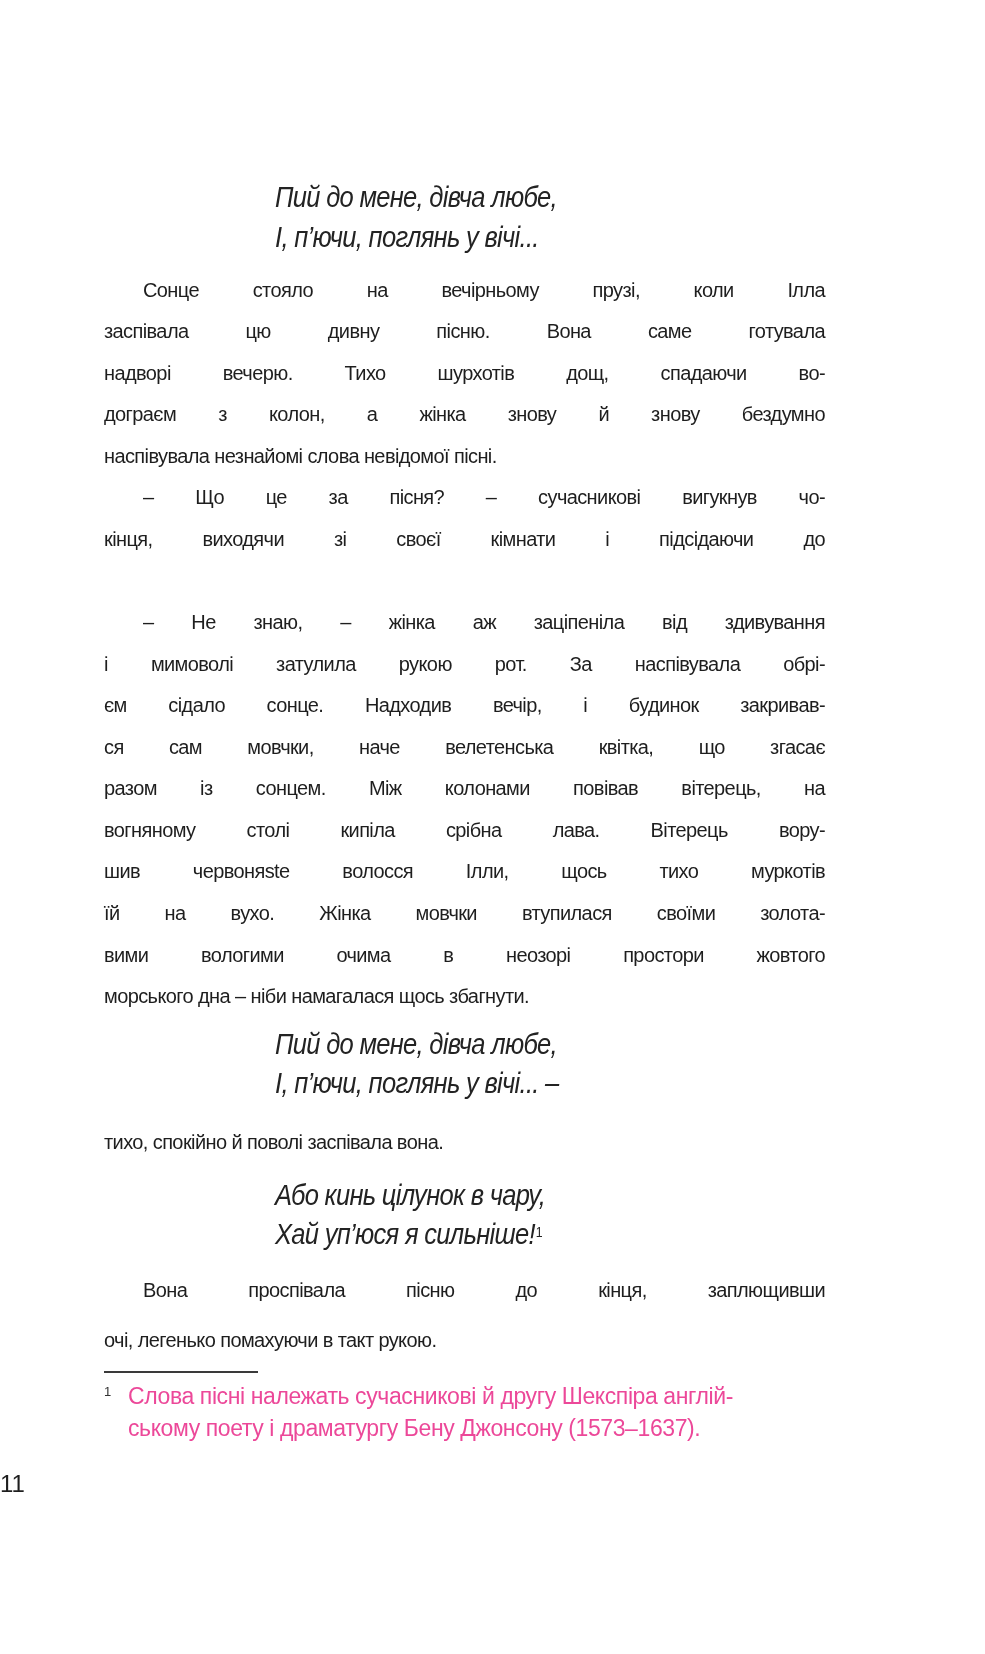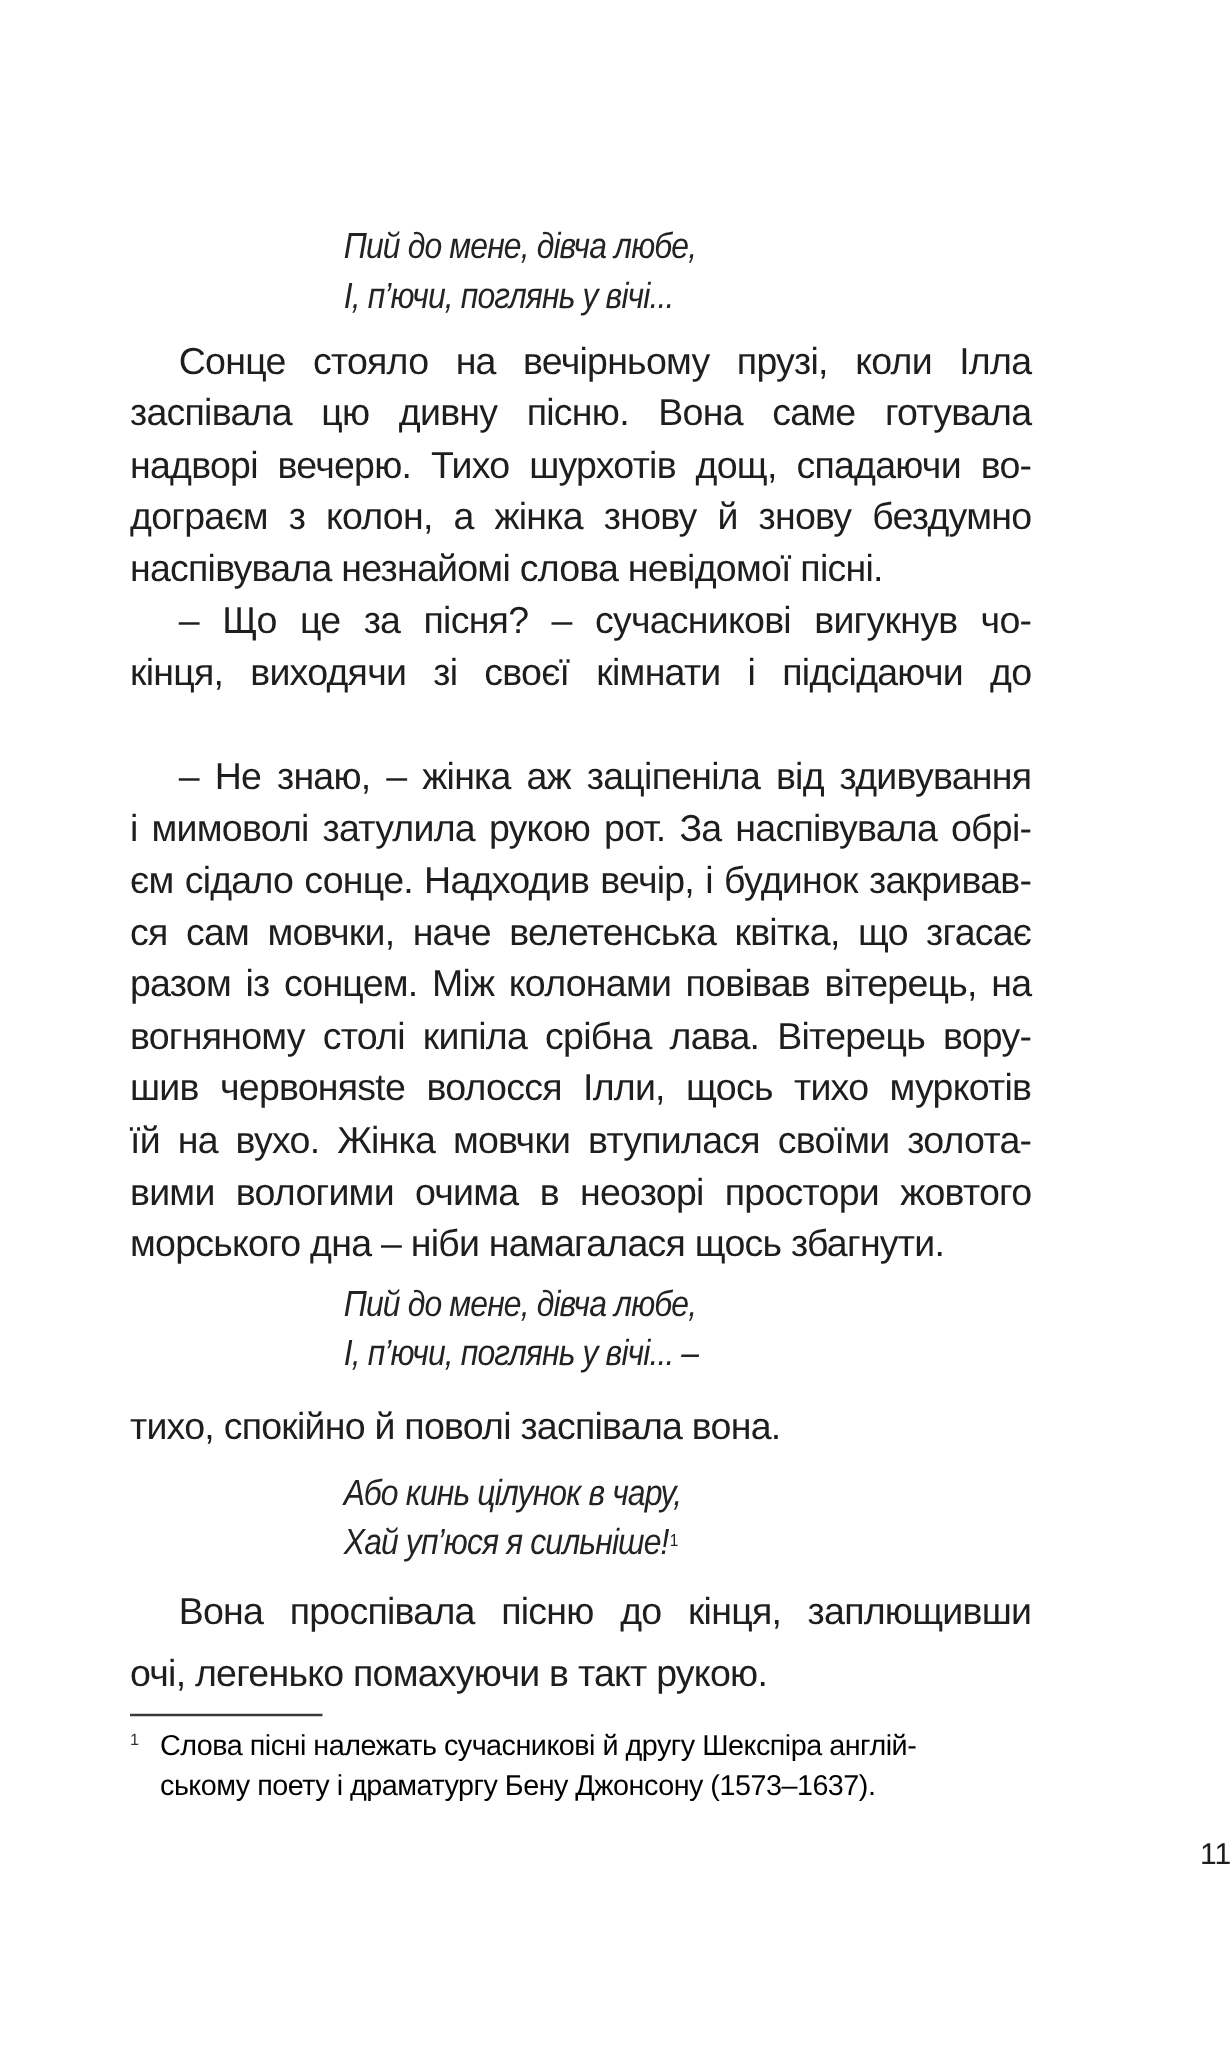--- a/index.html
+++ b/index.html
@@ -19,21 +19,21 @@
       position: absolute;
       left: 0; top: 0;
       width: 985px;
       height: 1654px;
     }
     .line {
       position: absolute;
       left: 104px;
       width: 721px;
       height: 42px;
-      font-size: 30px;
+      font-size: 20px;
       line-height: 42px;
       font-weight: 300;
       letter-spacing: -0.6px;
       white-space: nowrap;
       transform-origin: left center;
     }
     .just {
       text-align: justify;
       text-align-last: justify;
     }
@@ -75,29 +75,29 @@
       color: #333;
     }
     .fn-line {
       position: absolute;
       left: 128px;
       width: 697px;
       font-size: 23px;
       line-height: 31px;
       height: 31px;
       letter-spacing: -0.4px;
-      color: #000000;
+      color: #ec4899;
       white-space: nowrap;
     }
     .page-number {
       position: absolute;
       left: 0;
       width: 985px;
       top: 1468px;
-      text-align: right;
+      text-align: left;
       font-size: 24px;
       line-height: 32px;
       color: #1e1e1e;
     }
   </style>
 </head>
 <body>
 
 <div class="page">
 

